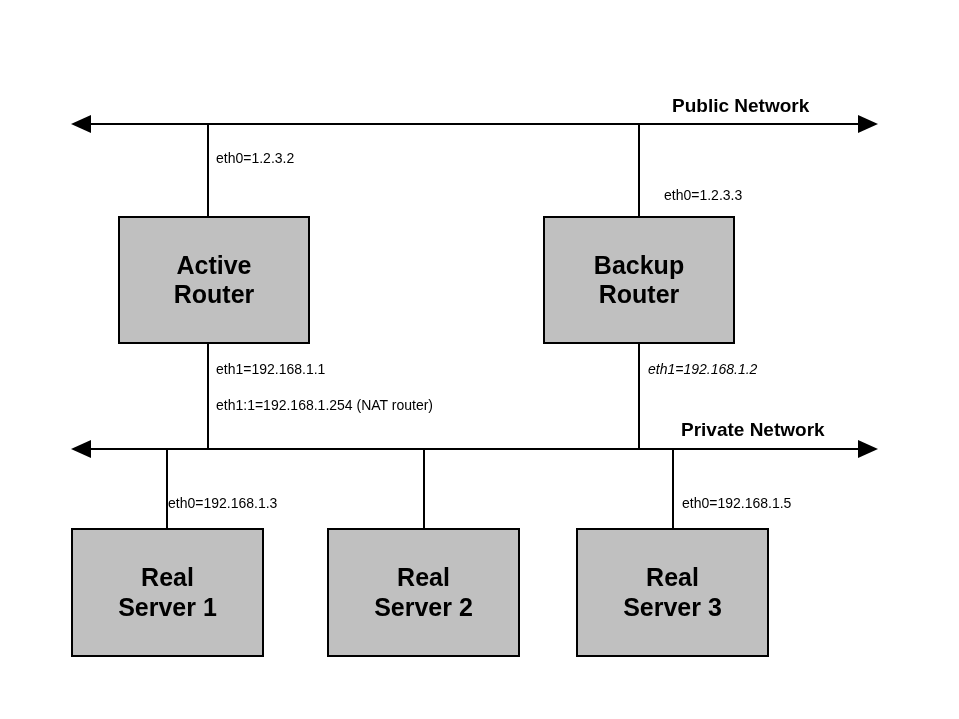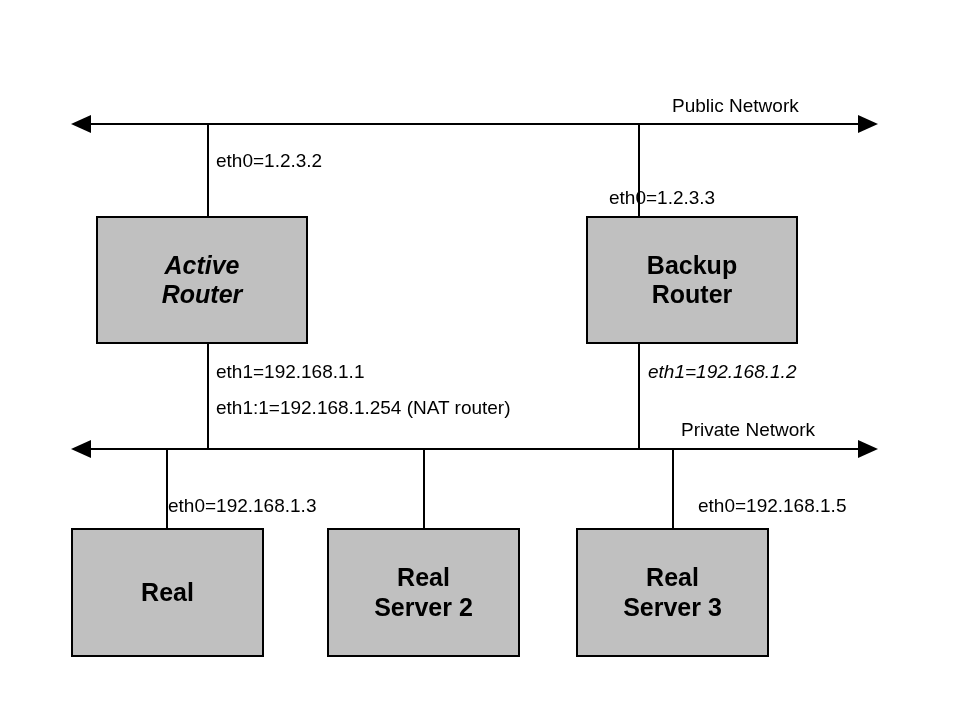--- a/index.html
+++ b/index.html
@@ -58,53 +58,53 @@
     font-weight: bold;
     font-size: 25px;
     line-height: 1.18;
     color: #000000;
     text-align: center;
   }
   .node-box .ln { display: block; white-space: nowrap; }
   
   .label {
     position: absolute;
-    font-size: 19px;
+    font-size: 14px;
     color: #000000;
     white-space: nowrap;
     line-height: 1.0;
   }
   .label.bold {
-    font-weight: normal;
+    font-weight: bold;
     font-size: 19px;
   }
 </style>
 </head>
 <body>
 
 <div id="diagram">
 
   <div class="label bold" style="left:672px; top:96px;">Public Network</div>
 
   <div class="arrow-left" style="left:71px; top:115px;"></div>
   <div class="hline" style="left:90px; top:123px; width:768px;"></div>
   <div class="arrow-right" style="left:858px; top:115px;"></div>
 
   <div class="vline" style="left:207px; top:123px; height:95px;"></div>
   <div class="vline" style="left:638px; top:123px; height:95px;"></div>
 
   <div class="label" style="left:216px; top:151px;">eth0=1.2.3.2</div>
-  <div class="label" style="left:609px; top:188px;">eth0=1.2.3.3</div>
+  <div class="label" style="left:664px; top:188px;">eth0=1.2.3.3</div>
 
-  <div class="node-box" style="left:96px; top:216px; width:212px; height:128px;font-style:italic;">
+  <div class="node-box" style="left:118px; top:216px; width:192px; height:128px;">
     <span class="ln">Active</span>
     <span class="ln">Router</span>
   </div>
 
-  <div class="node-box" style="left:543px; top:216px; width:212px; height:128px;margin-left:43px;">
+  <div class="node-box" style="left:543px; top:216px; width:192px; height:128px;">
     <span class="ln">Backup</span>
     <span class="ln">Router</span>
   </div>
 
   <div class="vline" style="left:207px; top:344px; height:104px;"></div>
   <div class="vline" style="left:638px; top:344px; height:104px;"></div>
 
   <div class="label" style="left:216px; top:362px;">eth1=192.168.1.1</div>
   <div class="label" style="left:216px; top:398px;">eth1:1=192.168.1.254 (NAT router)</div>
   <div class="label" style="left:648px; top:362px;font-style:italic;">eth1=192.168.1.2</div>
@@ -113,24 +113,25 @@
 
   <div class="arrow-left" style="left:71px; top:440px;"></div>
   <div class="hline" style="left:90px; top:448px; width:768px;"></div>
   <div class="arrow-right" style="left:858px; top:440px;"></div>
 
   <div class="vline" style="left:166px; top:448px; height:80px;"></div>
   <div class="vline" style="left:423px; top:448px; height:80px;"></div>
   <div class="vline" style="left:672px; top:448px; height:80px;"></div>
 
   <div class="label" style="left:168px; top:496px;">eth0=192.168.1.3</div>
-  <div class="label" style="left:698px; top:496px;">eth0=192.168.1.5</div>
+  <div class="label" style="left:682px; top:496px;">eth0=192.168.1.5</div>
 
   <div class="node-box" style="left:71px; top:528px; width:193px; height:129px;">
     <span class="ln">Real</span>
+    <span class="ln">Server 1</span>
   </div>
 
   <div class="node-box" style="left:327px; top:528px; width:193px; height:129px;">
     <span class="ln">Real</span>
     <span class="ln">Server 2</span>
   </div>
 
   <div class="node-box" style="left:576px; top:528px; width:193px; height:129px;">
     <span class="ln">Real</span>
     <span class="ln">Server 3</span>

